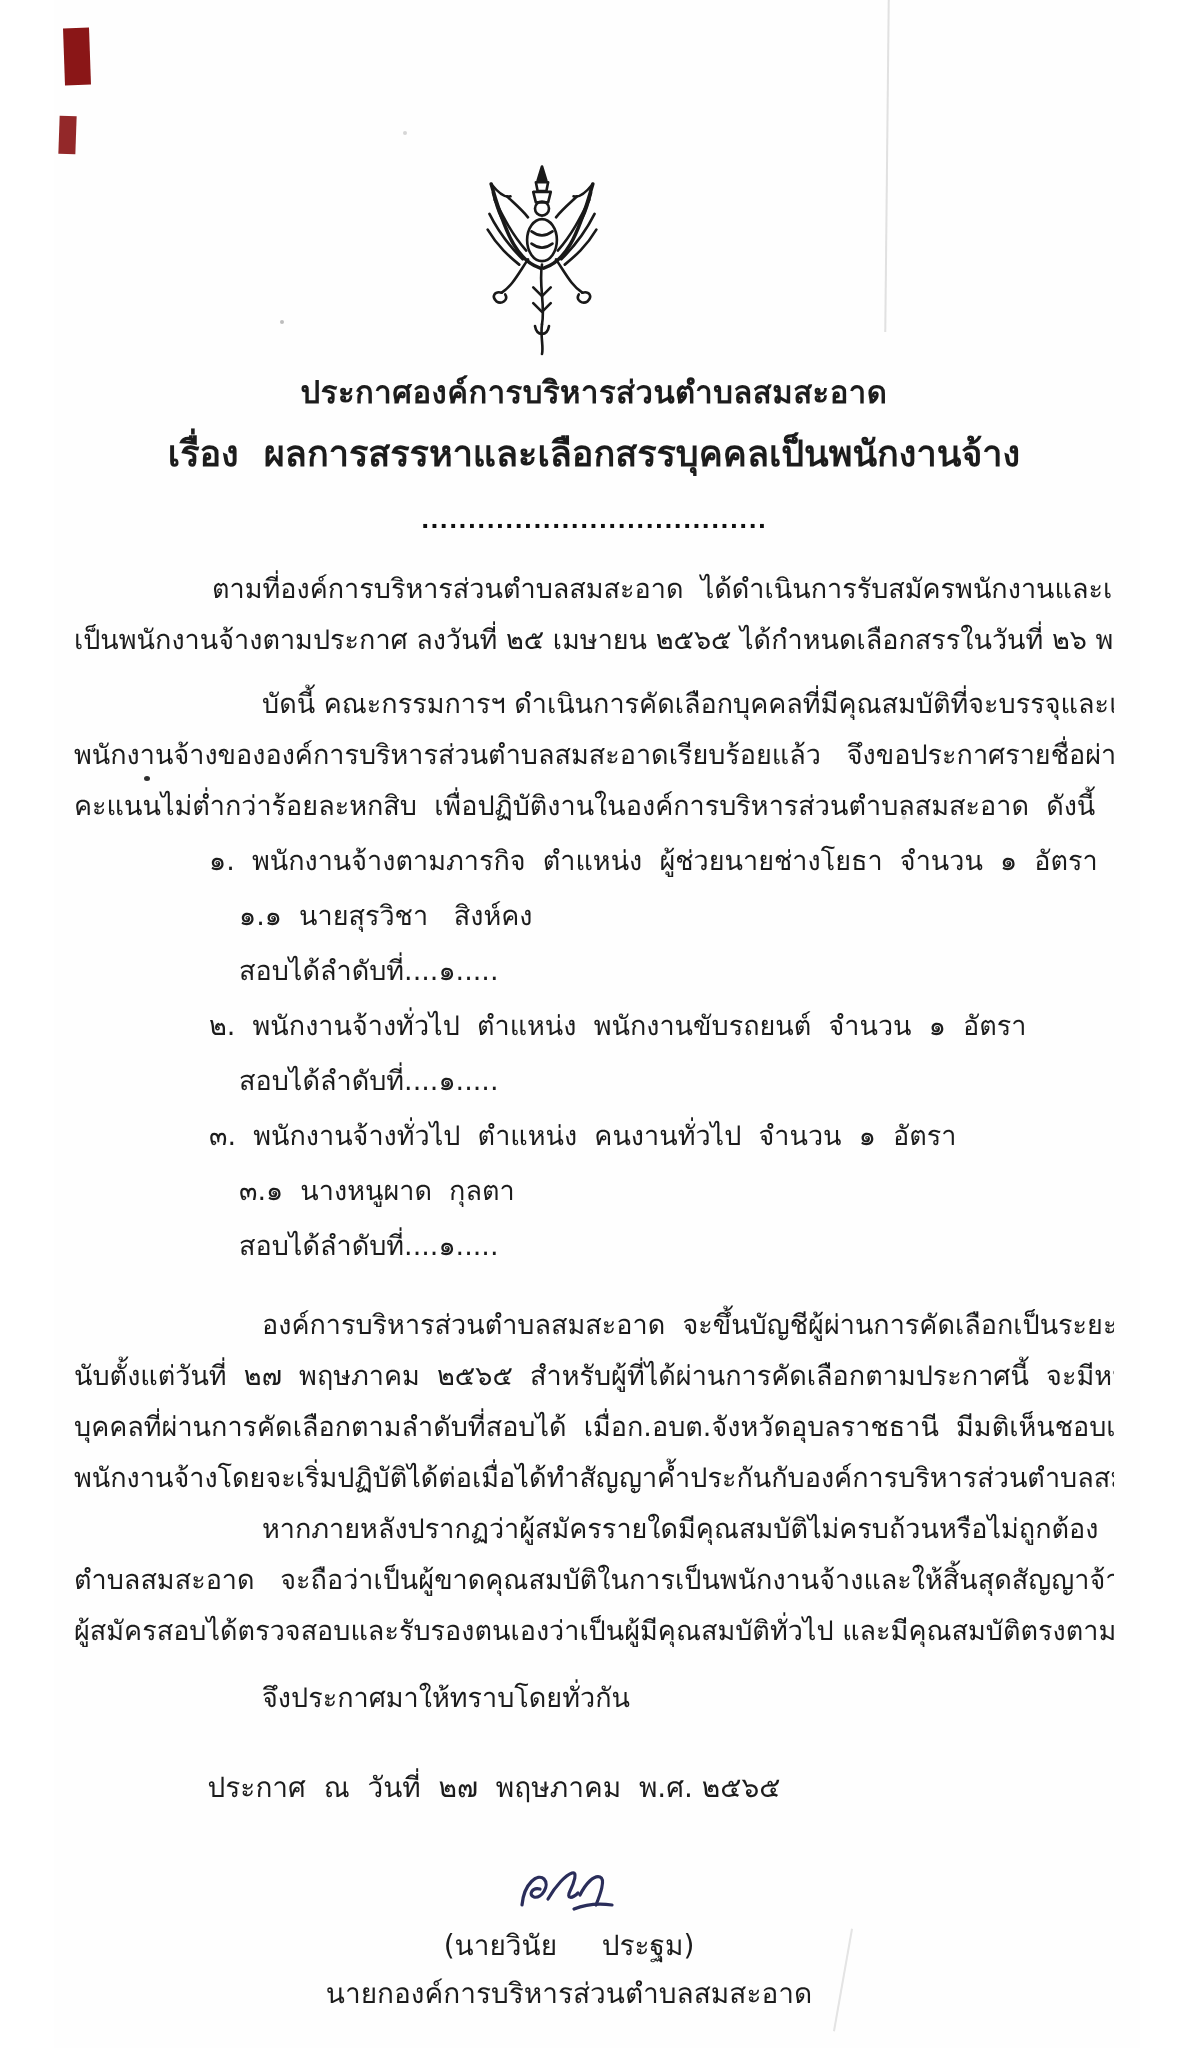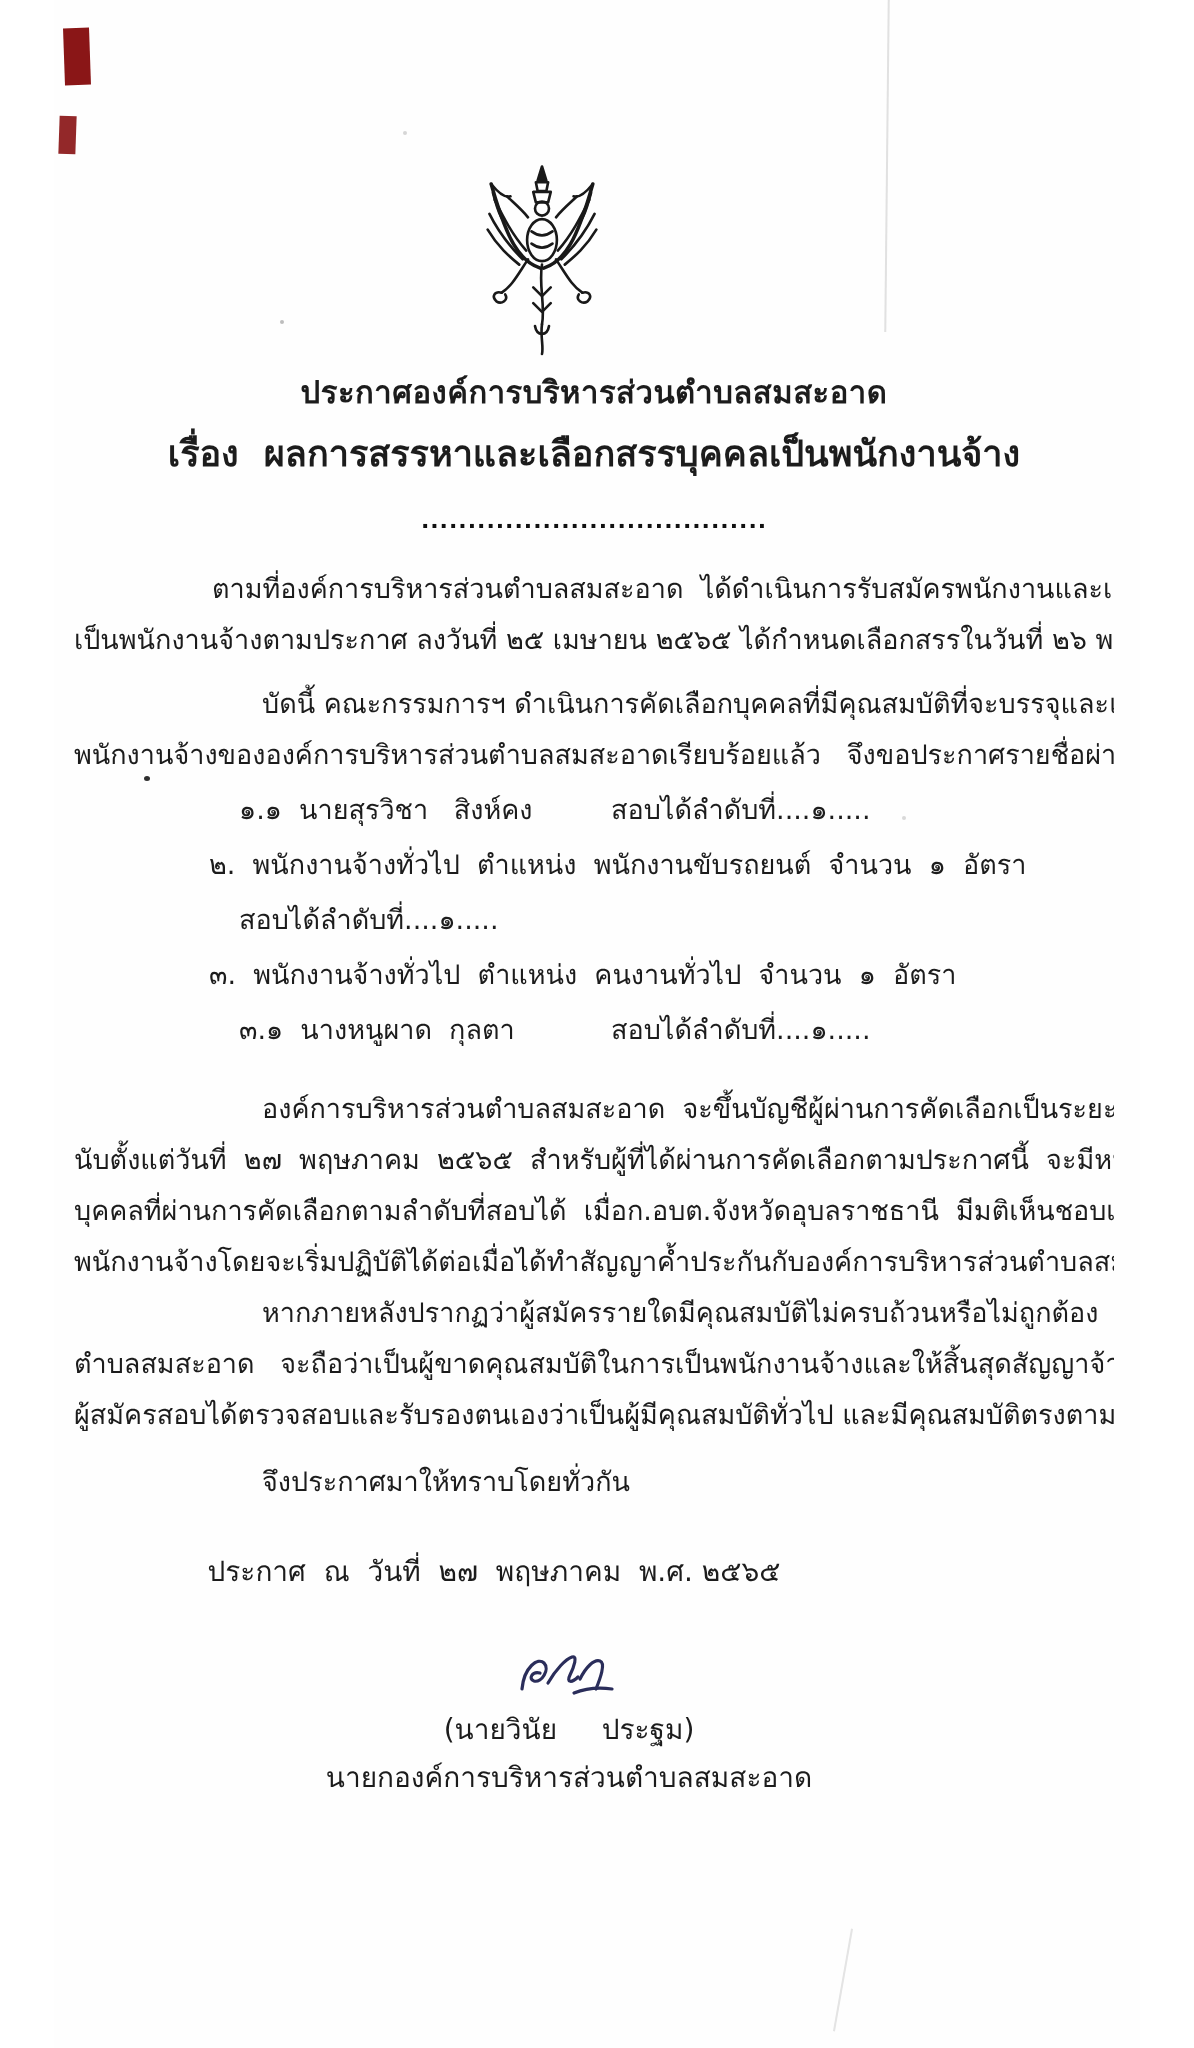--- a/index.html
+++ b/index.html
@@ -51,21 +51,21 @@
     line-height:51px;
     white-space:pre;
     overflow:hidden;
   }
   .ind1{padding-left:138px;}   
   .ind2{padding-left:188px;}   
   .p1{margin-top:30px;}
   .p2{margin-top:13px;}
   .list{margin-top:2px;}
   .pos-line{padding-left:135px;font-size:27px;line-height:55px;white-space:pre;}
-  .pos-sub{padding-left:165px;font-size:27px;line-height:55px;white-space:pre;display:flex;}
+  .pos-sub{padding-left:165px;font-size:27px;line-height:55px;white-space:pre;display:flex;flex-direction:column;}
   .pos-name{display:inline-block;width:372px;white-space:pre;}
   .pos-result{white-space:pre;}
   .p3{margin-top:26px;}
   .closing{margin-top:16px;}
   .issued{margin-top:42px;text-align:center;transform:translateX(-100px);font-size:28px;white-space:pre;}
   
   .sig-block{margin-top:56px;text-align:center;transform:translateX(-25px);}
   .sig-script{display:block;margin:0 auto 2px auto;width:110px;height:56px;}
   .sig-name{font-size:28px;line-height:46px;white-space:pre;}
   .sig-title{font-size:28px;line-height:50px;white-space:pre;}
@@ -141,25 +141,27 @@
     <div class="center-line dots">.....................................</div>
 
     <div class="para p1">
       <div class="line ind1">ตามที่องค์การบริหารส่วนตำบลสมสะอาด  ได้ดำเนินการรับสมัครพนักงานและเลือกสรรบุคคล</div>
       <div class="line">เป็นพนักงานจ้างตามประกาศ ลงวันที่ ๒๕ เมษายน ๒๕๖๕ ได้กำหนดเลือกสรรในวันที่ ๒๖ พฤษภาคม ๒๕๖๕</div>
     </div>
 
     <div class="para p2">
       <div class="line ind2">บัดนี้ คณะกรรมการฯ ดำเนินการคัดเลือกบุคคลที่มีคุณสมบัติที่จะบรรจุและแต่งตั้งเป็น</div>
       <div class="line">พนักงานจ้างขององค์การบริหารส่วนตำบลสมสะอาดเรียบร้อยแล้ว   จึงขอประกาศรายชื่อผ่านการคัดเลือกและได้</div>
+      <div class="line">คะแนนไม่ต่ำกว่าร้อยละหกสิบ  เพื่อปฏิบัติงานในองค์การบริหารส่วนตำบลสมสะอาด  ดังนี้</div>
     </div>
 
     <div class="list">
 
       <div class="pos">
+        <div class="pos-line">๑.  พนักงานจ้างตามภารกิจ  ตำแหน่ง  ผู้ช่วยนายช่างโยธา  จำนวน  ๑  อัตรา</div>
         <div class="pos-sub">
           <span class="pos-name">๑.๑  นายสุรวิชา   สิงห์คง</span>
           <span class="pos-result">สอบได้ลำดับที่....๑.....</span>
         </div>
       </div>
 
       <div class="pos">
         <div class="pos-line">๒.  พนักงานจ้างทั่วไป  ตำแหน่ง  พนักงานขับรถยนต์  จำนวน  ๑  อัตรา</div>
         <div class="pos-sub">
           <span class="pos-result">สอบได้ลำดับที่....๑.....</span>

